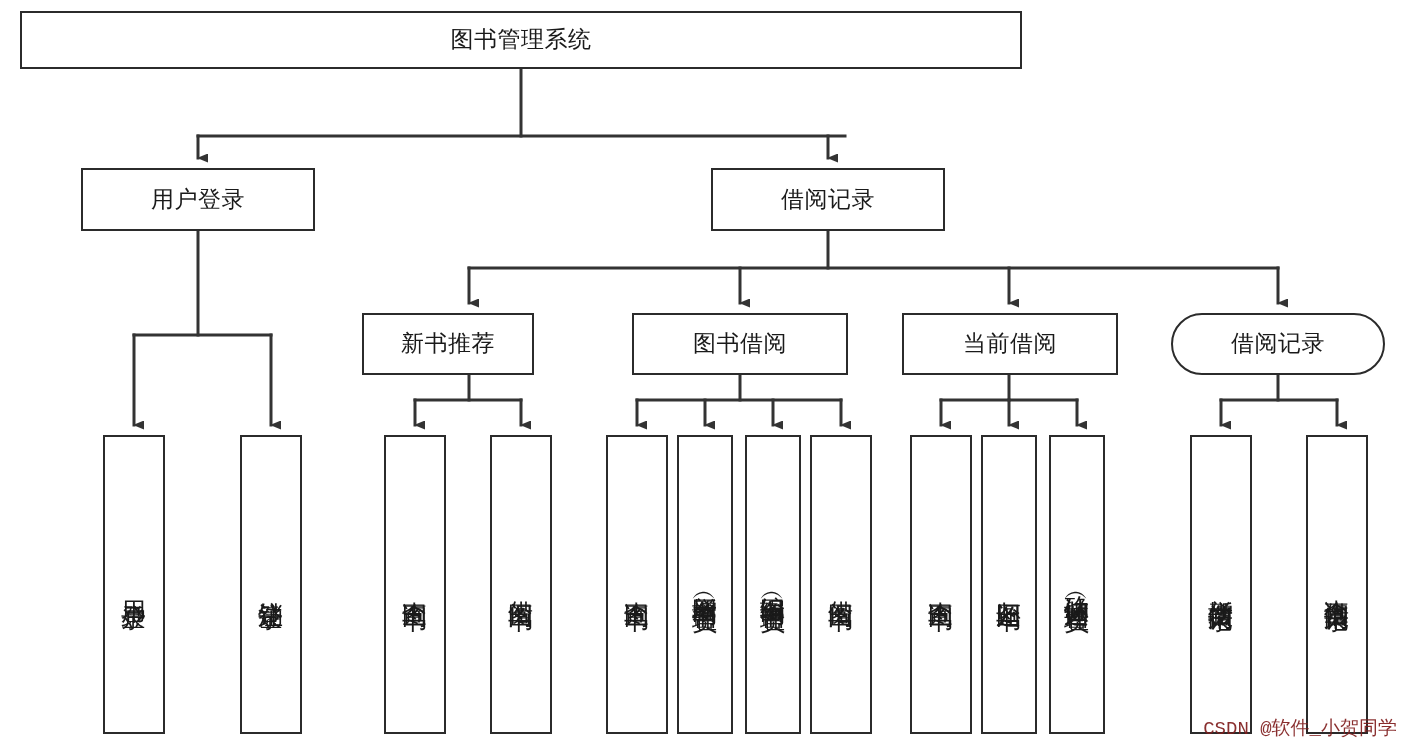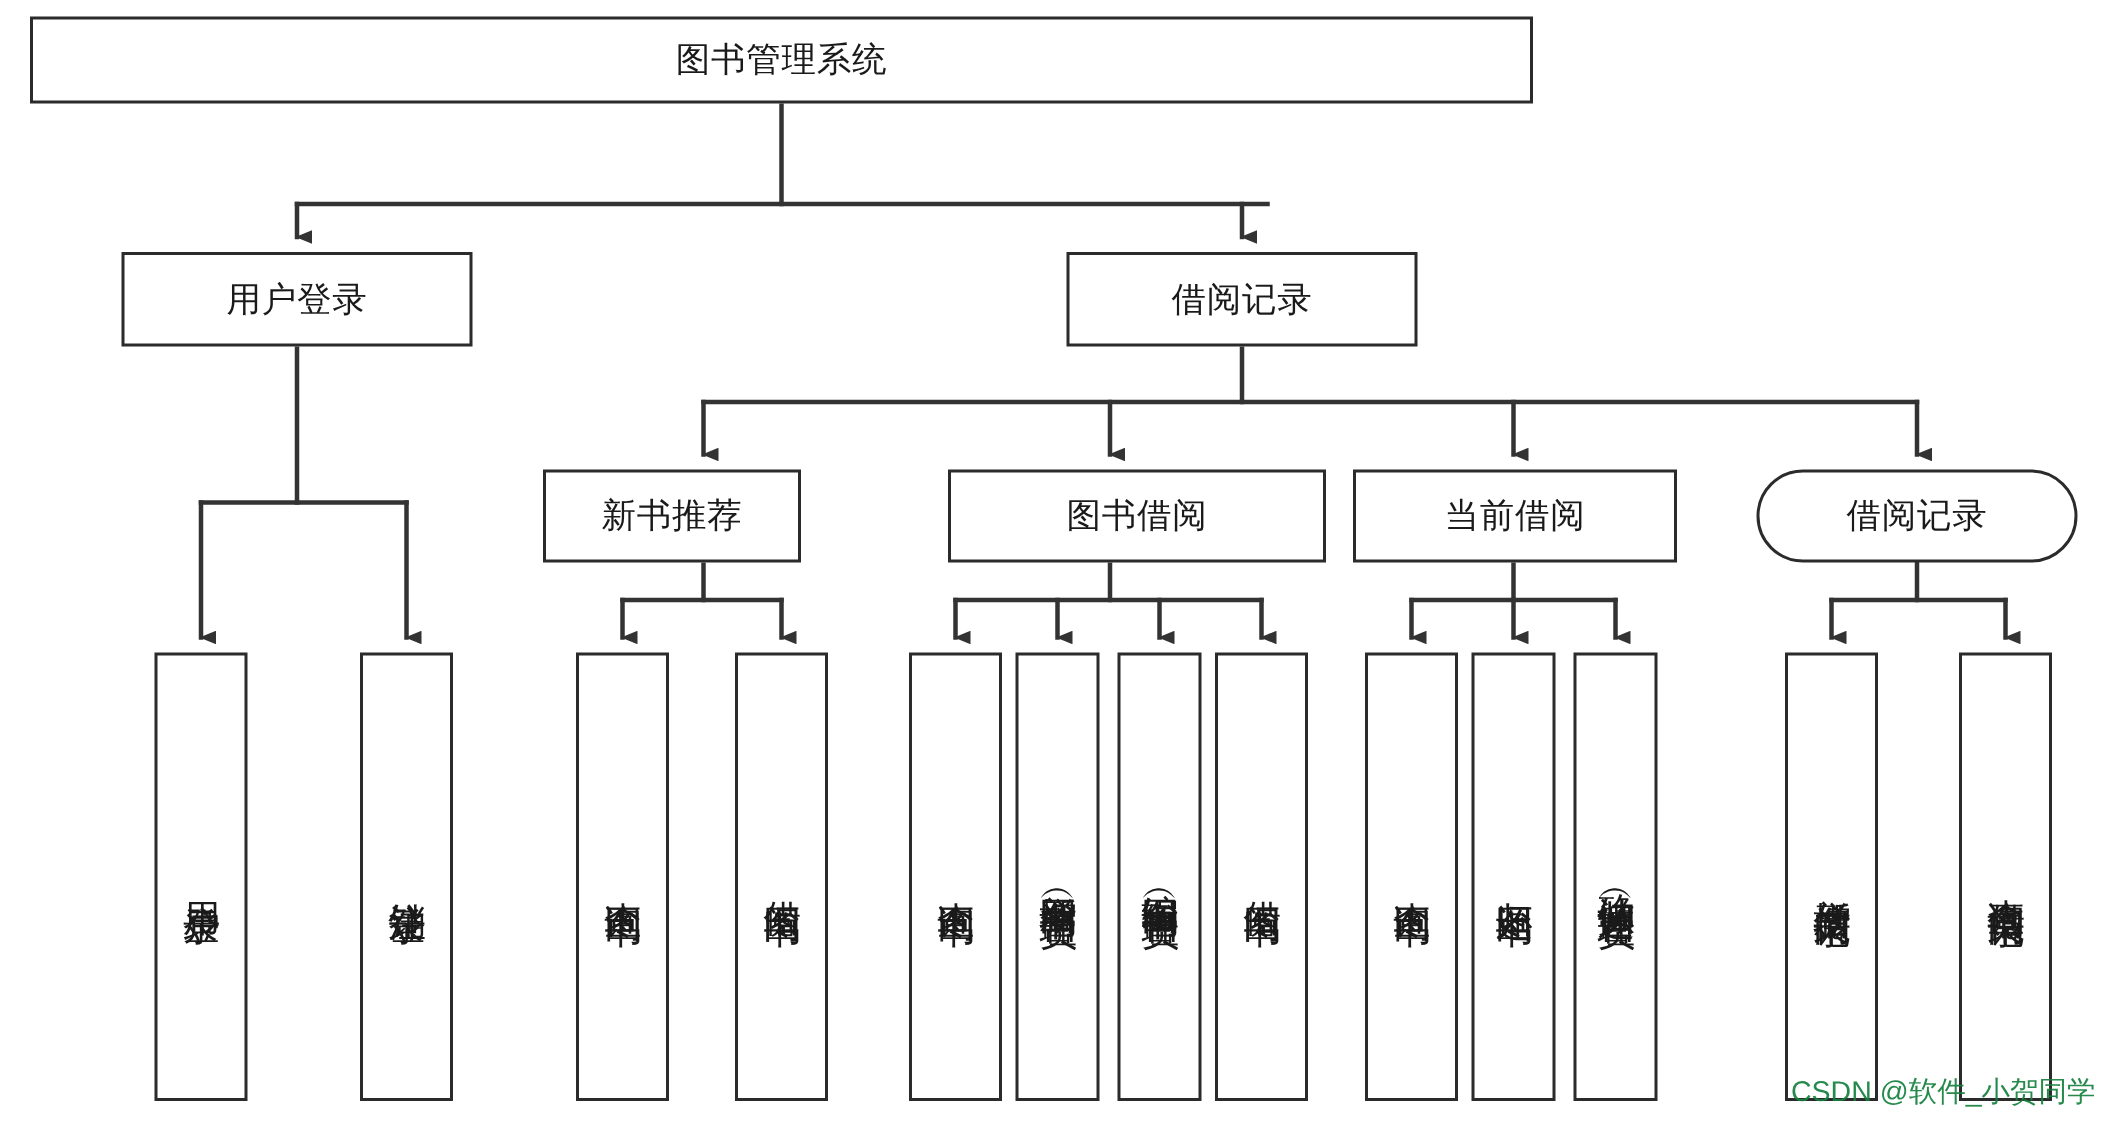--- a/index.html
+++ b/index.html
@@ -53,24 +53,25 @@
     text-orientation: upright;
     font-size: 25px;
     line-height: 1.12;
     letter-spacing: 2px;
   }
   .watermark {
     position: absolute;
     right: 8px;
     bottom: 6px;
     font-size: 19px;
-    color: #15803d;
+    color: #7f1d1d;
     opacity: 0.92;
     white-space: nowrap;
     pointer-events: none;
+    font-family: Liberation Mono, monospace;
   }
 </style>
 </head>
 <body>
 
 <div id="chart-root">
 
   <svg id="chart-svg" viewBox="0 0 1405 747" aria-hidden="true">
     <defs>
       <marker id="arrowhead" markerWidth="9" markerHeight="11" refX="4.5" refY="10" orient="auto" markerUnits="userSpaceOnUse">
@@ -129,21 +130,21 @@
   <div class="node-box node-h" style="left:81px; top:168px; width:234px; height:63px;">
     <span class="node-label">用户登录</span>
   </div>
   <div class="node-box node-h" style="left:711px; top:168px; width:234px; height:63px;">
     <span class="node-label">借阅记录</span>
   </div>
 
   <div class="node-box node-h" style="left:362px; top:313px; width:172px; height:62px;">
     <span class="node-label">新书推荐</span>
   </div>
-  <div class="node-box node-h" style="left:632px; top:313px; width:252px; height:62px;">
+  <div class="node-box node-h" style="left:632px; top:313px; width:216px; height:62px;">
     <span class="node-label">图书借阅</span>
   </div>
   <div class="node-box node-h" style="left:902px; top:313px; width:216px; height:62px;">
     <span class="node-label">当前借阅</span>
   </div>
   <div class="node-box node-h" style="left:1171px; top:313px; width:214px; height:62px;border-radius:31px;">
     <span class="node-label">借阅记录</span>
   </div>
 
   <div class="node-box node-v" style="left:103px; top:435px; width:62px; height:299px;">

